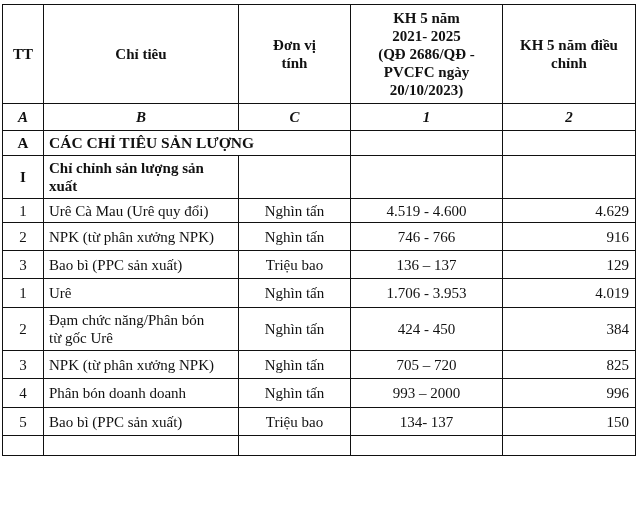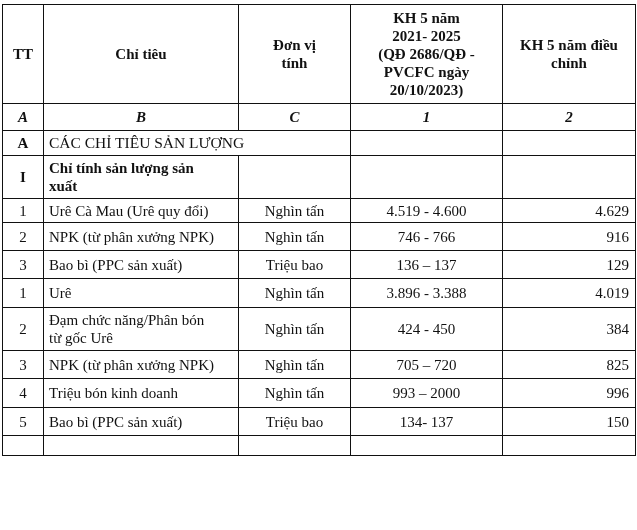--- a/index.html
+++ b/index.html
@@ -12,21 +12,21 @@
     color: #111;
     table-layout: fixed;
     width: 633px;
   }
   td, th { border: 1.5px solid #111; padding: 0 5px; vertical-align: middle; line-height: 18px; }
   th { font-weight: bold; text-align: center; }
   .c { text-align: center; }
   .r { text-align: right; padding-right: 6px; }
   .b { font-weight: bold; }
   .bi { font-weight: bold; font-style: italic; text-align: center; }
-  .sec { font-weight: normal; font-size: 15.5px; }
+  .sec { font-weight: bold; font-size: 15.5px; }
 </style>
 </head>
 <body>
 
 <table>
   <colgroup>
     <col style="width:41px">
       <col style="width:195px">
       <col style="width:112px">
       <col style="width:152px">
@@ -48,21 +48,21 @@
     <td class="bi">2</td>
   </tr>
   <tr style="height:25px">
     <td class="c b">A</td>
     <td class="sec" colspan="2">CÁC CHỈ TIÊU SẢN LƯỢNG</td>
     <td></td>
         <td></td>
   </tr>
   <tr style="height:43px">
     <td class="c b">I</td>
-    <td class="b"><span>Chỉ tính sản lượng sản</span><br><span>xuất</span></td>
+    <td class="b"><span>Chỉ chỉnh sản lượng sản</span><br><span>xuất</span></td>
     <td></td>
         <td></td>
         <td></td>
   </tr>
   <tr style="height:24px">
     <td class="c">1</td>
     <td>Urê Cà Mau (Urê quy đổi)</td>
     <td class="c">Nghìn tấn</td>
     <td class="c">4.519 - 4.600</td>
     <td class="r">4.629</td>
@@ -78,40 +78,40 @@
     <td class="c">3</td>
     <td>Bao bì (PPC sản xuất)</td>
     <td class="c">Triệu bao</td>
     <td class="c">136 – 137</td>
     <td class="r">129</td>
   </tr>
   <tr style="height:29px">
     <td class="c">1</td>
     <td>Urê</td>
     <td class="c">Nghìn tấn</td>
-    <td class="c">3.896 - 3.388</td>
+    <td class="c">1.706 - 3.953</td>
     <td class="r">4.019</td>
   </tr>
   <tr style="height:43px">
     <td class="c">2</td>
     <td><span>Đạm chức năng/Phân bón</span><br><span>từ gốc Urê</span></td>
     <td class="c">Nghìn tấn</td>
     <td class="c">424 - 450</td>
     <td class="r">384</td>
   </tr>
   <tr style="height:28px">
     <td class="c">3</td>
     <td>NPK (từ phân xưởng NPK)</td>
     <td class="c">Nghìn tấn</td>
     <td class="c">705 – 720</td>
     <td class="r">825</td>
   </tr>
   <tr style="height:29px">
     <td class="c">4</td>
-    <td>Triệu bón kinh doanh</td>
+    <td>Phân bón doanh doanh</td>
     <td class="c">Nghìn tấn</td>
     <td class="c">993 – 2000</td>
     <td class="r">996</td>
   </tr>
   <tr style="height:28px">
     <td class="c">5</td>
     <td>Bao bì (PPC sản xuất)</td>
     <td class="c">Triệu bao</td>
     <td class="c">134- 137</td>
     <td class="r">150</td>

